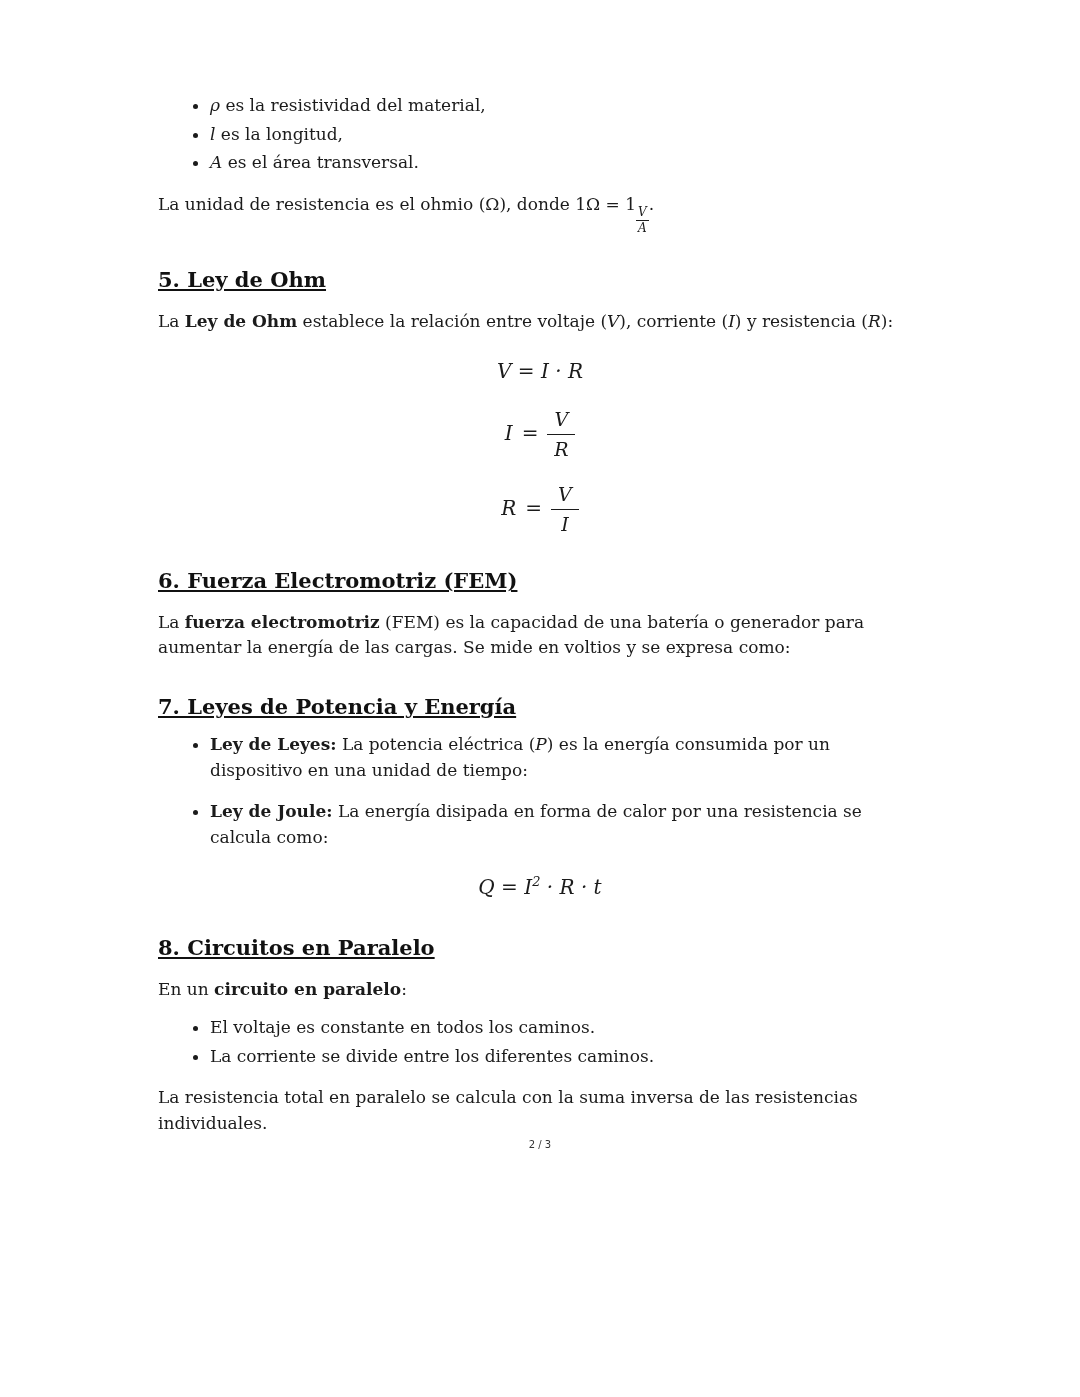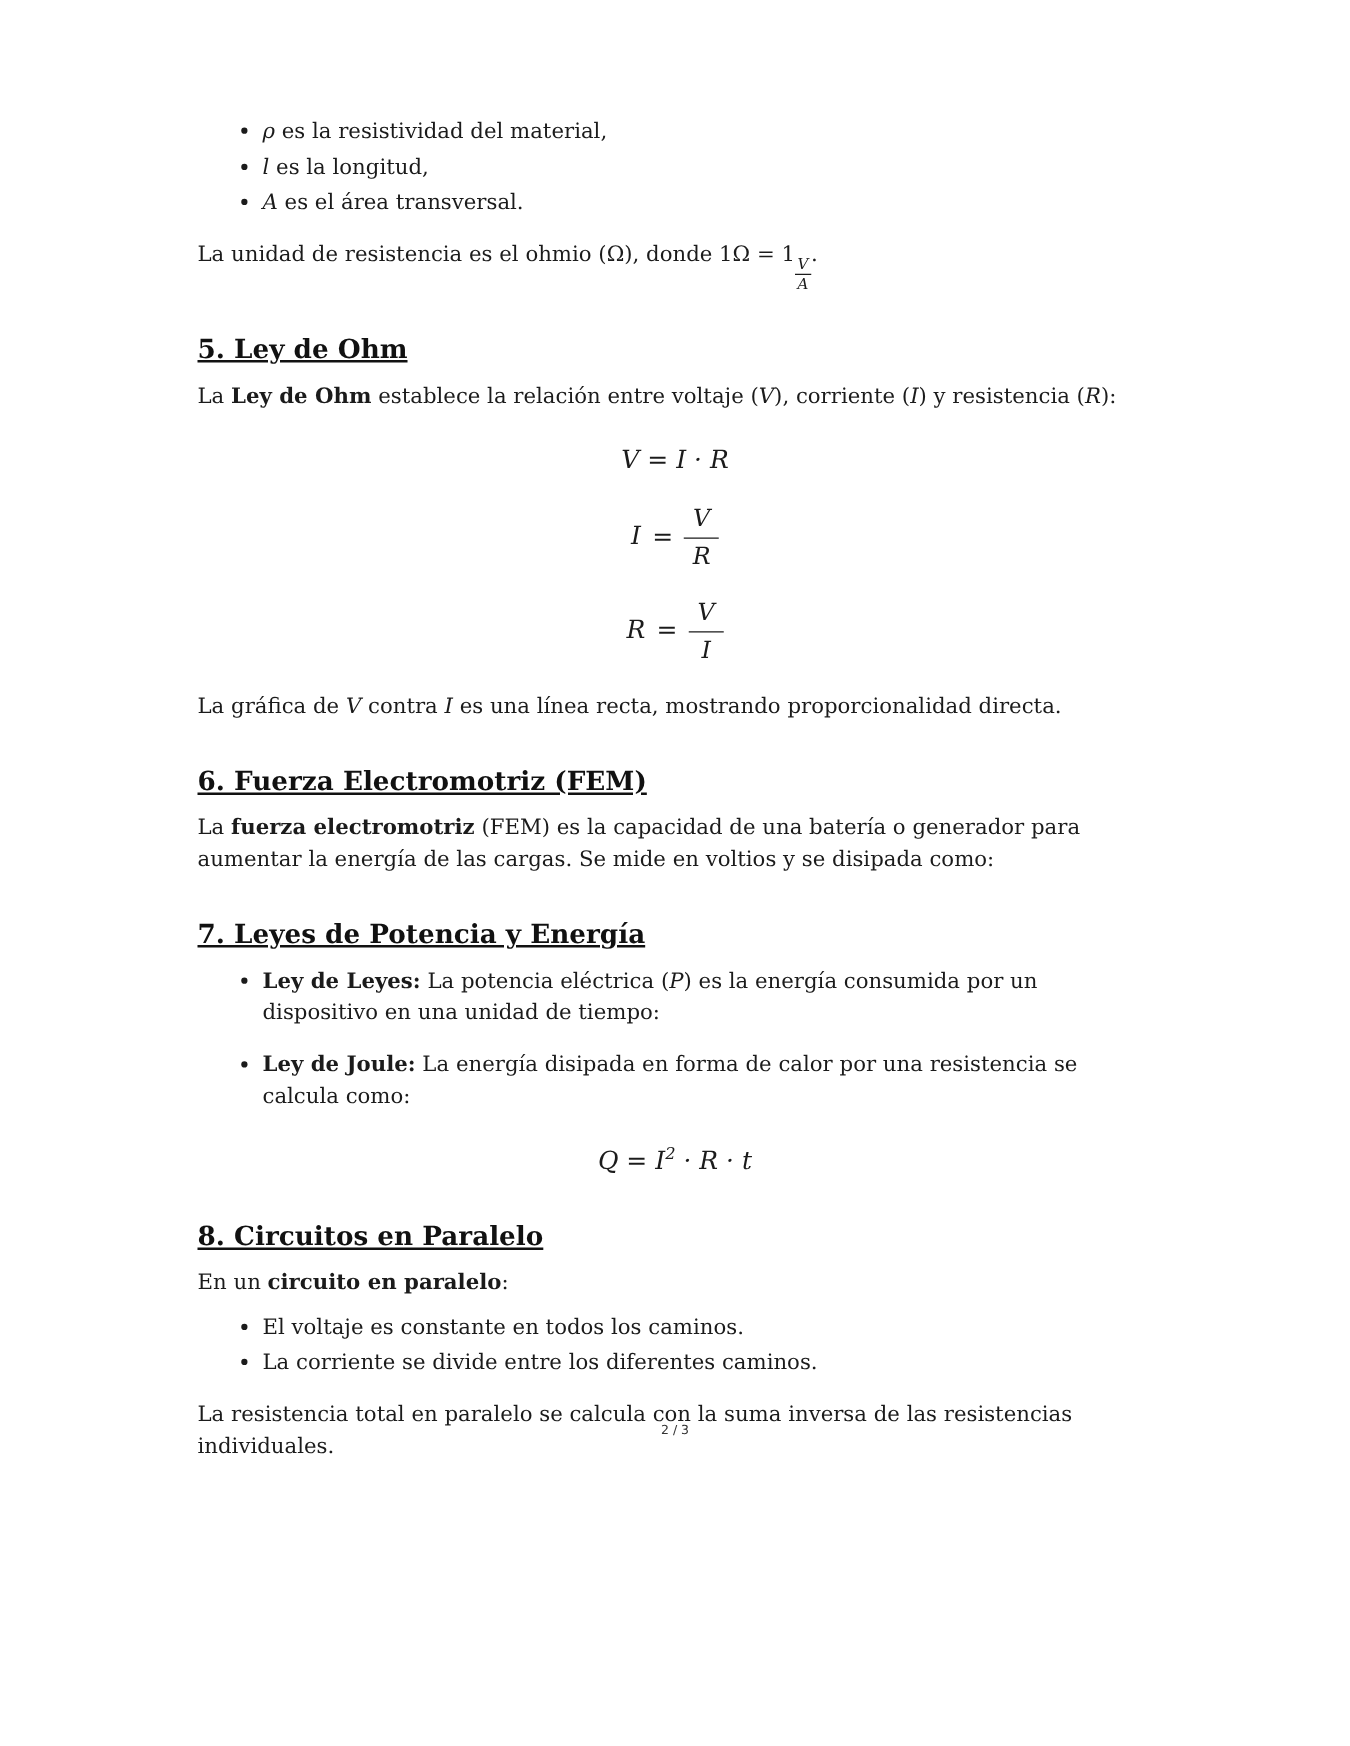--- a/index.html
+++ b/index.html
@@ -4,21 +4,21 @@
 <style>
   * { box-sizing: border-box; }
   body { margin: 0; background: #ffffff; }
   .page {
     width: 1080px; height: 1178px; margin: 0 auto; background: #ffffff;
     position: relative; padding: 90px 158px 0 158px;
     font-family: "DejaVu Serif", serif; font-size: 17px; line-height: 1.5;
     color: #1b1b1b;
   }
   h2 { font-size: 21px; font-weight: 700; color: #111111; margin: 30px 0 10px; text-decoration: underline; }
-  p { margin: 1px 0; }
+  p { margin: 13px 0; }
   ul.blist { list-style: disc; margin: 10px 0 16px; padding-left: 52px; }
   ul.blist li { margin: 3px 0; }
   ul.first { margin-top: 0; }
   .b { font-weight: 700; }
   .math { font-family: "DejaVu Serif", serif; font-style: italic; }
   .equation { text-align: center; margin: 22px 0; font-size: 20px; white-space: pre-wrap; }
   .equation .rel { margin: 0 9px; }
   .dfrac {
     display: inline-flex; flex-direction: column; text-align: center;
     vertical-align: middle; line-height: 1.2; font-size: 19px;
@@ -57,25 +57,24 @@
   <h2>5. Ley de Ohm</h2>
 
   <p><span>La </span><span class="b">Ley de Ohm</span><span> establece la relación entre voltaje (</span><span class="math">V</span><span>), corriente (</span><span class="math">I</span><span>) y resistencia (</span><span class="math">R</span><span>):</span></p>
 
   <div class="equation"><span class="math">V = I · R</span></div>
 
   <div class="equation"><span class="math">I</span><span class="rel">=</span><span class="dfrac"><span class="num math">V</span><span class="den math">R</span></span></div>
 
   <div class="equation"><span class="math">R</span><span class="rel">=</span><span class="dfrac"><span class="num math">V</span><span class="den math">I</span></span></div>
 
-  <p><span>La gráfica de </span><span class="math">V</span><span> contra </span><span class="math">I</span><span> es una línea recta, mostrando proporcionalidad directa.</span></p>
 
   <h2>6. Fuerza Electromotriz (FEM)</h2>
 
-  <p><span>La </span><span class="b">fuerza electromotriz</span><span> (FEM) es la capacidad de una batería o generador para aumentar la energía de las cargas. Se mide en voltios y se disipada como:</span></p>
+  <p><span>La </span><span class="b">fuerza electromotriz</span><span> (FEM) es la capacidad de una batería o generador para aumentar la energía de las cargas. Se mide en voltios y se expresa como:</span></p>
 
 
   <h2>7. Leyes de Potencia y Energía</h2>
 
   <ul class="blist">
     <li><span class="b">Ley de Leyes:</span><span> La potencia eléctrica (</span><span class="math">P</span><span>) es la energía consumida por un dispositivo en una unidad de tiempo:</span></li>
   </ul>
 
 
   <ul class="blist">

